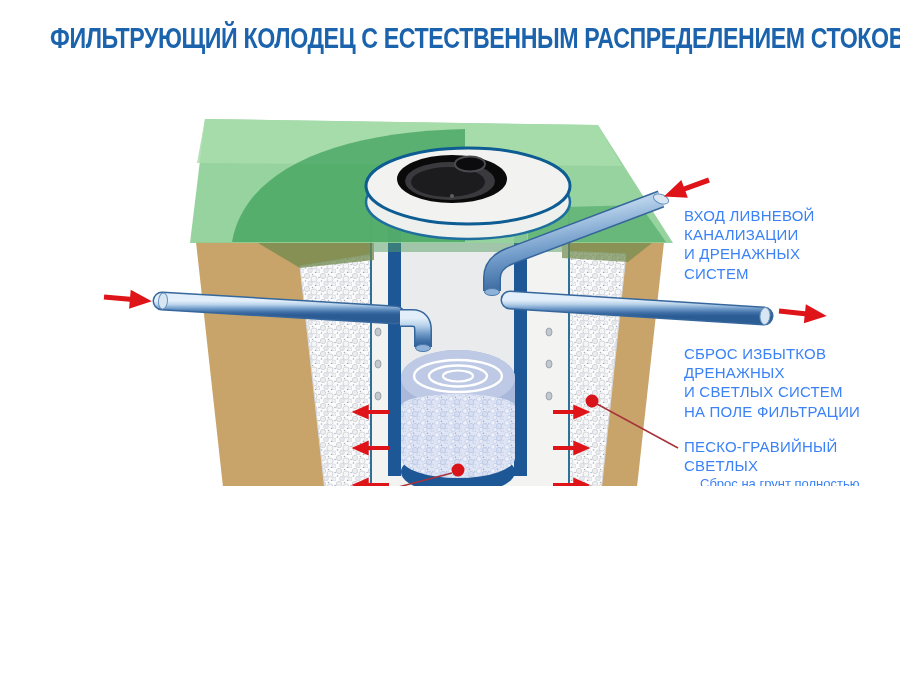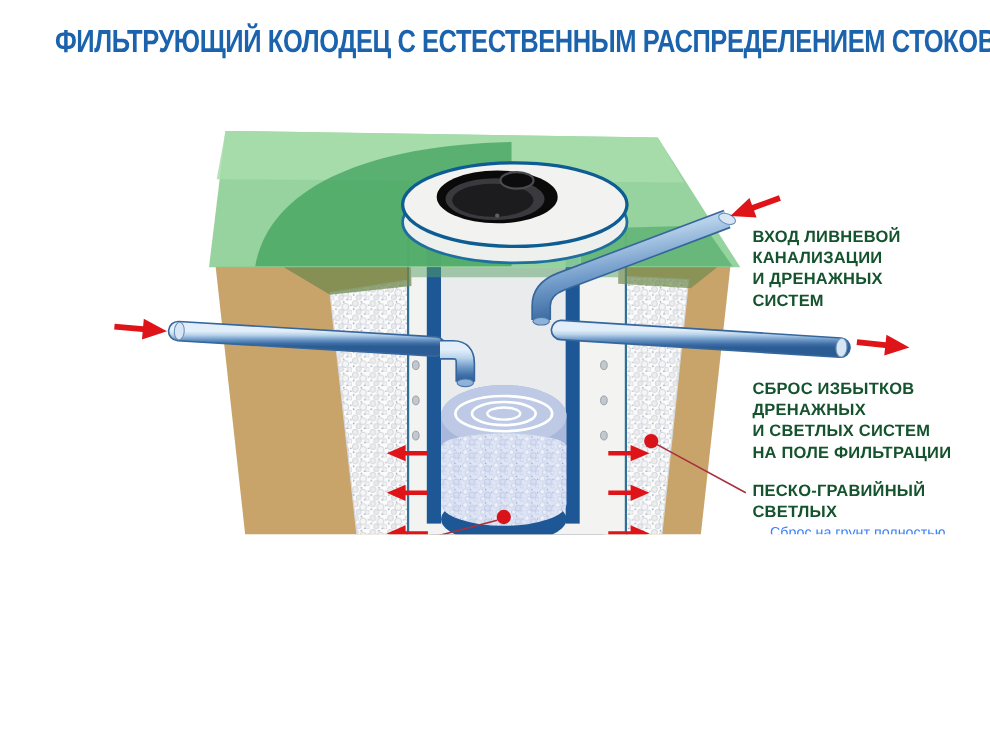--- a/index.html
+++ b/index.html
@@ -8,21 +8,21 @@
     font-family:"Liberation Sans", sans-serif;
   }
   .stage svg{position:absolute;left:0;top:0;}
   .title{
     position:absolute;left:50px;top:22px;width:880px;
     font-size:29px;font-weight:bold;color:#1b63ac;
     letter-spacing:-0.5px;white-space:nowrap;
     transform:scaleX(0.80);transform-origin:left center;
   }
   .lbl{
-    position:absolute;font-size:15px;font-weight:bold;color:#14532d;
+    position:absolute;font-size:15px;font-weight:normal;color:#3b82f6;
     line-height:1.28;white-space:pre-line;letter-spacing:0.2px;
   }
   .note{
     position:absolute;font-size:13px;font-weight:normal;color:#3b82f6;
     line-height:1.3;white-space:pre-line;margin-left:16px;
   }
 </style>
 </head>
 <body>
 

